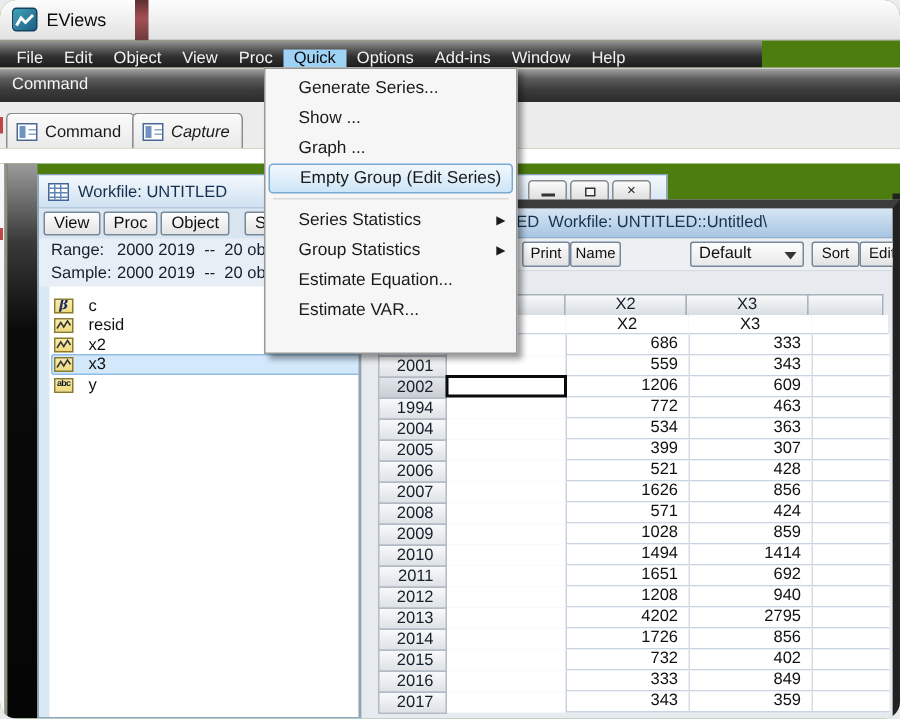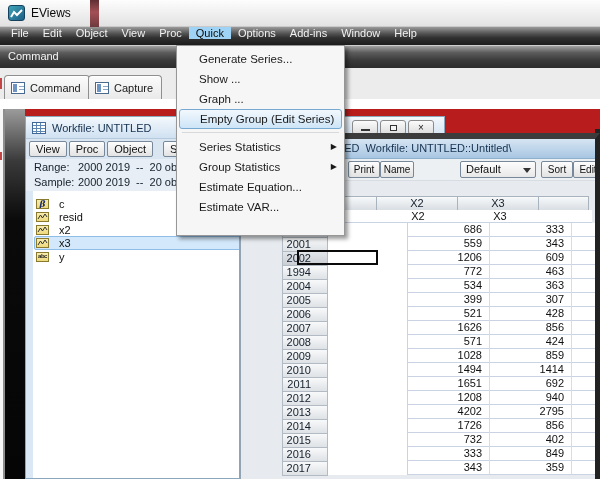--- a/index.html
+++ b/index.html
@@ -1,33 +1,33 @@
 <!DOCTYPE html>
 <html><head>
 <meta charset="utf-8">
 <style>
   * { margin:0; padding:0; box-sizing:border-box; }
   html,body { width:600px; height:479px; }
   body { font-family:"Liberation Sans","DejaVu Sans",sans-serif; font-size:11px; color:#111; background:#e9ecef; overflow:hidden; }
-  #stage { position:relative; width:600px; height:479px; overflow:hidden; background:#b91c1c; }
+  #stage { position:relative; width:600px; height:479px; overflow:hidden; background:#4d7c0f;border-radius:11px; }
 
   
   #titlebar { position:absolute; left:0; top:0; width:600px; height:27px;
     background:linear-gradient(#fdfdfd,#ededed 60%,#e2e2e2); border-bottom:1px solid #c9c9c9; }
   #app-icon { position:absolute; left:8px; top:5px; width:17px; height:16px; border-radius:3px;
     background:linear-gradient(135deg,#3fa4b8,#1c5e86); border:1px solid #14425e; }
   #app-icon svg { position:absolute; left:1px; top:3px; }
   #app-title { position:absolute; left:31px; top:6px; font-size:12px; color:#0a0a0a; }
   #red-artifact { position:absolute; left:90px; top:0; width:9px; height:27px;
     background:linear-gradient(180deg,#5f2f33,#a35055 45%,#6e3a3e); }
   .red-sliver { position:absolute; left:0; width:2px; background:#c24646; }
 
-  #menubar { position:absolute; left:0; top:27px; width:600px; height:18px;
+  #menubar { position:absolute; left:0; top:27px; width:508px; height:18px;
     background:linear-gradient(#9a9a9a,#565656 35%,#303030 60%,#1d1d1d);
-    display:flex; align-items:flex-start; padding-left:4px; }
+    display:flex; align-items:flex-end; padding-left:4px; }
   .menu-item { color:#f2f2f2; font-size:11px; padding:0 7px; display:flex; align-items:center; cursor:default; }
   .menu-item.active { background:#9fd3f6; color:#0a0a0a; }
 
   #commandbar { position:absolute; left:0; top:45px; width:600px; height:23px;
     background:linear-gradient(#a2a2a2,#5c5c5c 30%,#3a3a3a 65%,#2c2c2c); border-top:1px solid #cfcfcf; }
   #commandbar-title { position:absolute; left:8px; top:4px; color:#f5f5f5; font-size:11px; }
 
   #tabzone { position:absolute; left:0; top:68px; width:600px; height:31px; background:#ececec; }
   .tab { position:absolute; top:7px; height:24px; background:linear-gradient(#fbfbfb,#e9e9e9);
     border:1px solid #8f8f8f; border-bottom:none; border-radius:4px 4px 0 0;
@@ -95,21 +95,21 @@
 
   
   #tbl { position:absolute; left:11px; top:15px; width:341px; }
   .trow { display:flex; height:14px; }
   .trow.name-row { height:13px; }
   .cell { flex:none; font-size:11px; overflow:hidden; white-space:nowrap; }
   .c-obs { width:46px; } .c-1 { width:80px; } .c-x2 { width:82px; } .c-x3 { width:82px; } .c-tr { width:51px; }
   .hcell { background:linear-gradient(#f7f9fa,#d9dee3); border:1px solid #a9b3bd; margin-right:-1px; margin-bottom:-1px;
     text-align:center; line-height:13px; color:#15202c; }
   .obs-cell { background:linear-gradient(#f8f9fa,#dee2e6); border:1px solid #b2bac4; margin-bottom:-1px;
-    text-align:right; padding-right:16px; line-height:13px; color:#15202c;margin-left:30px; }
+    text-align:right; padding-right:8px; line-height:13px; color:#15202c; }
   .obs-cell.sel { background:linear-gradient(#e3e6ea,#c9ced4); }
   .ncell { background:#fff; text-align:center; line-height:12px; border-bottom:1px solid #c9d3e3; }
   .ncell.c-obs { background:linear-gradient(#f7f9fa,#d9dee3); border:1px solid #a9b3bd; margin-right:-1px; }
   .dcell { background:#fff; border-bottom:1px solid #c9d3e3; }
   .dcell.num { text-align:right; padding-right:7px; line-height:13px; border-right:1px solid #d5dde8; }
   .dcell.c-1 { border-bottom:none; border-right:1px solid #c9d3e3; }
   #sel-overlay { position:absolute; border:2px solid #0a0a0a; background:transparent; }
 
   
   #quickmenu { position:absolute; left:176px; top:45px; width:169px; height:191px;
@@ -151,21 +151,21 @@
 
   <div id="commandbar">
     <span id="commandbar-title">Command</span>
   </div>
 
   <div id="tabzone">
     <div class="tab" style="left:4px;">
       <span class="tab-icon"></span>
       <span class="tab-label">Command</span>
     </div>
-    <div class="tab" style="left:88px;">
+    <div class="tab" style="left:88px;font-style:italic;">
       <span class="tab-icon"></span>
       <span class="tab-label">Capture</span>
     </div>
   </div>
   <div id="whitebar"></div>
 
   <div class="strip" id="strip-white"></div>
   <div class="strip" id="strip-gray"></div>
   <div class="strip" id="strip-dark"></div>
   <div class="red-sliver" style="top:78px;height:11px;"></div>

